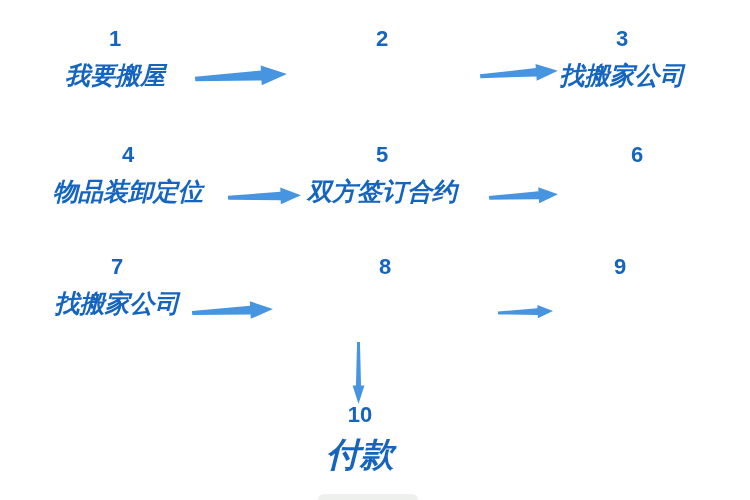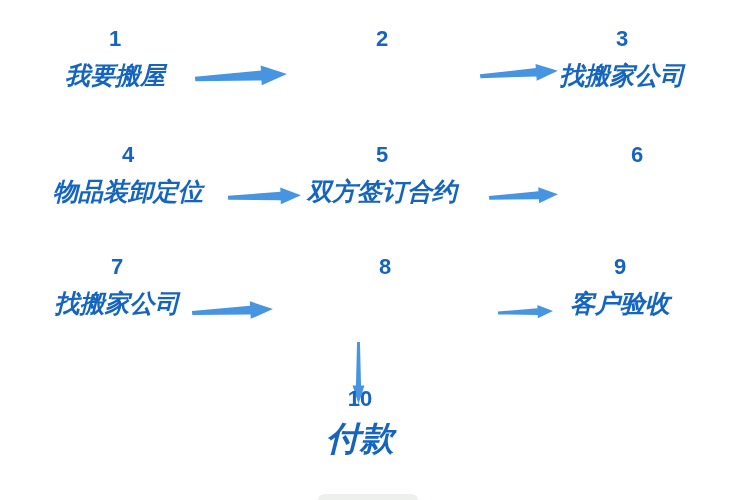--- a/index.html
+++ b/index.html
@@ -135,29 +135,28 @@
   </div>
 
   <div class="arrow" style="left:498px; top:303px; width:55px; height:18px; transform:rotate(-2deg)">
     <svg viewBox="0 0 100 30" preserveAspectRatio="none">
         <polygon points="0,12.5 72,9.5 72,4 100,15 72,26 72,20.5 0,17.5"></polygon>
       </svg>
   </div>
 
   <div class="step" style="left:540px; top:254px; width:160px">
     <div class="num">9</div>
-    <div class="label">客户验收</div>
   </div>
 
   <div class="arrow" style="left:350px; top:342px; width:17px; height:62px">
     <svg viewBox="0 0 20 60" preserveAspectRatio="none">
         <polygon points="8.3,0 11.7,0 13,42 17,42 10,60 3,42 7,42"></polygon>
       </svg>
   </div>
 
-  <div class="step final" style="left:280px; top:386px; width:160px">
+  <div class="step final" style="left:280px; top:402px; width:160px">
     <div class="num">10</div>
     <div class="label">付款</div>
   </div>
 
   <div class="bottom-artifact"></div>
 
 </div>
 
 </body></html>

